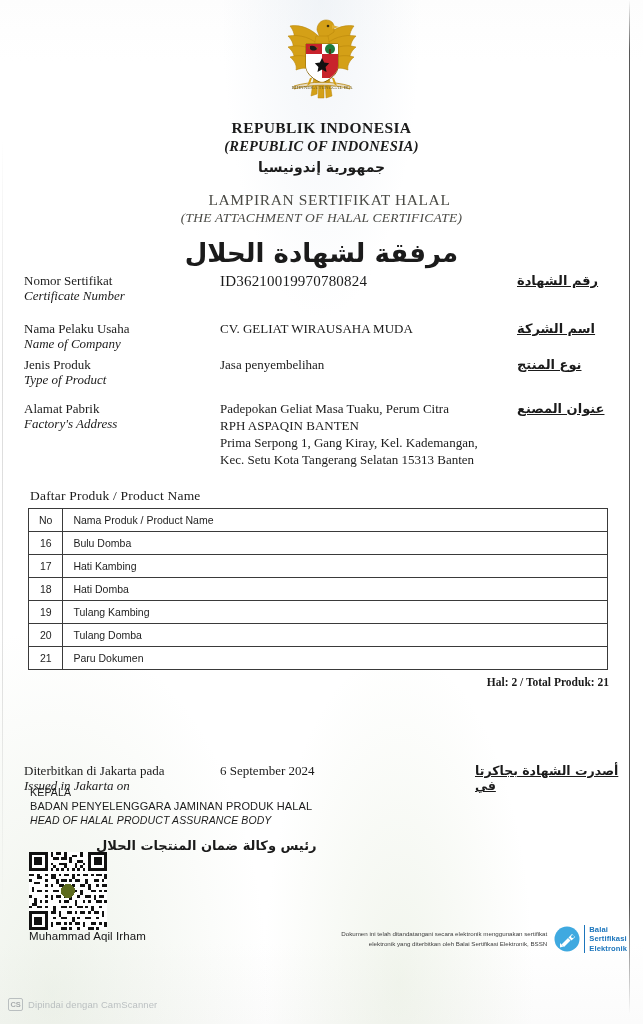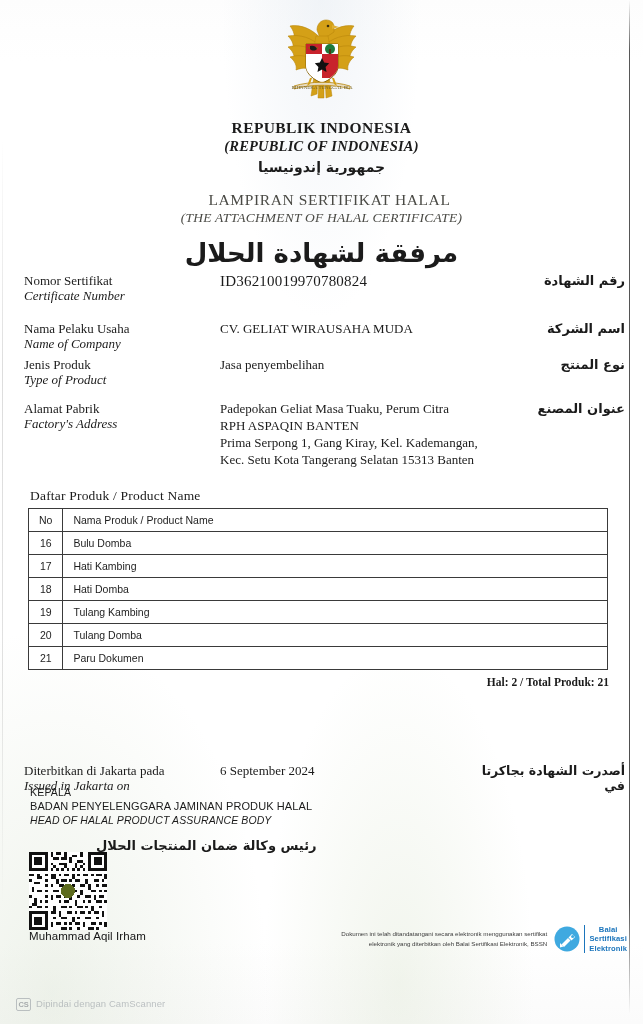--- a/index.html
+++ b/index.html
@@ -84,23 +84,23 @@
   }
   .f-label .id { display: block; }
   .f-label .en { display: block; font-style: italic; }
   .f-value {
     flex: 1 1 auto;
     font-size: 13px; line-height: 1.32;
   }
   .f-value .addr-line { display: block; }
   .f-ar {
     width: 108px; flex: 0 0 108px;
-    text-align: right; direction: rtl;
+    text-align: left; direction: rtl;
     font-family: "DejaVu Sans", sans-serif;
-    font-size: 13px; font-weight: 600; padding-top: 1px;
+    font-size: 13px; font-weight: 600; padding-top: 1px; text-decoration: underline;
   }
 
   #row-certno { top: 272px; }
   #row-certno .f-label { width: 196px; flex: 0 0 196px; }
   #row-certno .f-value { font-size: 15px; letter-spacing: .2px; }
 
   #row-company { top: 320px; }
   #row-product { top: 356px; }
   #row-address { top: 400px; }
 
@@ -181,28 +181,28 @@
     font-family: "Liberation Sans", sans-serif;
     font-size: 6.2px; line-height: 1.55; color: #3c3c3c;
   }
   .bsre-text span { display: block; }
   .bsre-logo { display: flex; align-items: center; gap: 4px; }
   .bsre-mark { width: 26px; height: 26px; display: block; }
   .bsre-brand {
     font-family: "Liberation Sans", sans-serif;
     font-size: 7.6px; font-weight: bold; line-height: 1.22;
     color: #1b75bc; letter-spacing: .1px;
-    border-left: 1px solid #1b75bc; padding-left: 4px; text-align: center;
+    border-left: 1px solid #1b75bc; padding-left: 4px;
   }
   .bsre-brand span { display: block; }
 
   
   .camscanner {
-    position: absolute; left: 16px; top: 998px;
-    display: flex; align-items: flex-start; gap: 5px;
+    position: absolute; left: 8px; top: 998px;
+    display: flex; align-items: center; gap: 5px;
     opacity: .62;
   }
   .cs-badge {
     width: 15px; height: 13px;
     border: 1px solid #9aa0a6; border-radius: 2px;
     font-family: "Liberation Sans", sans-serif;
     font-size: 7.5px; font-weight: bold; color: #7a7f85;
     display: flex; align-items: center; justify-content: center;
     letter-spacing: -.3px;
   }

